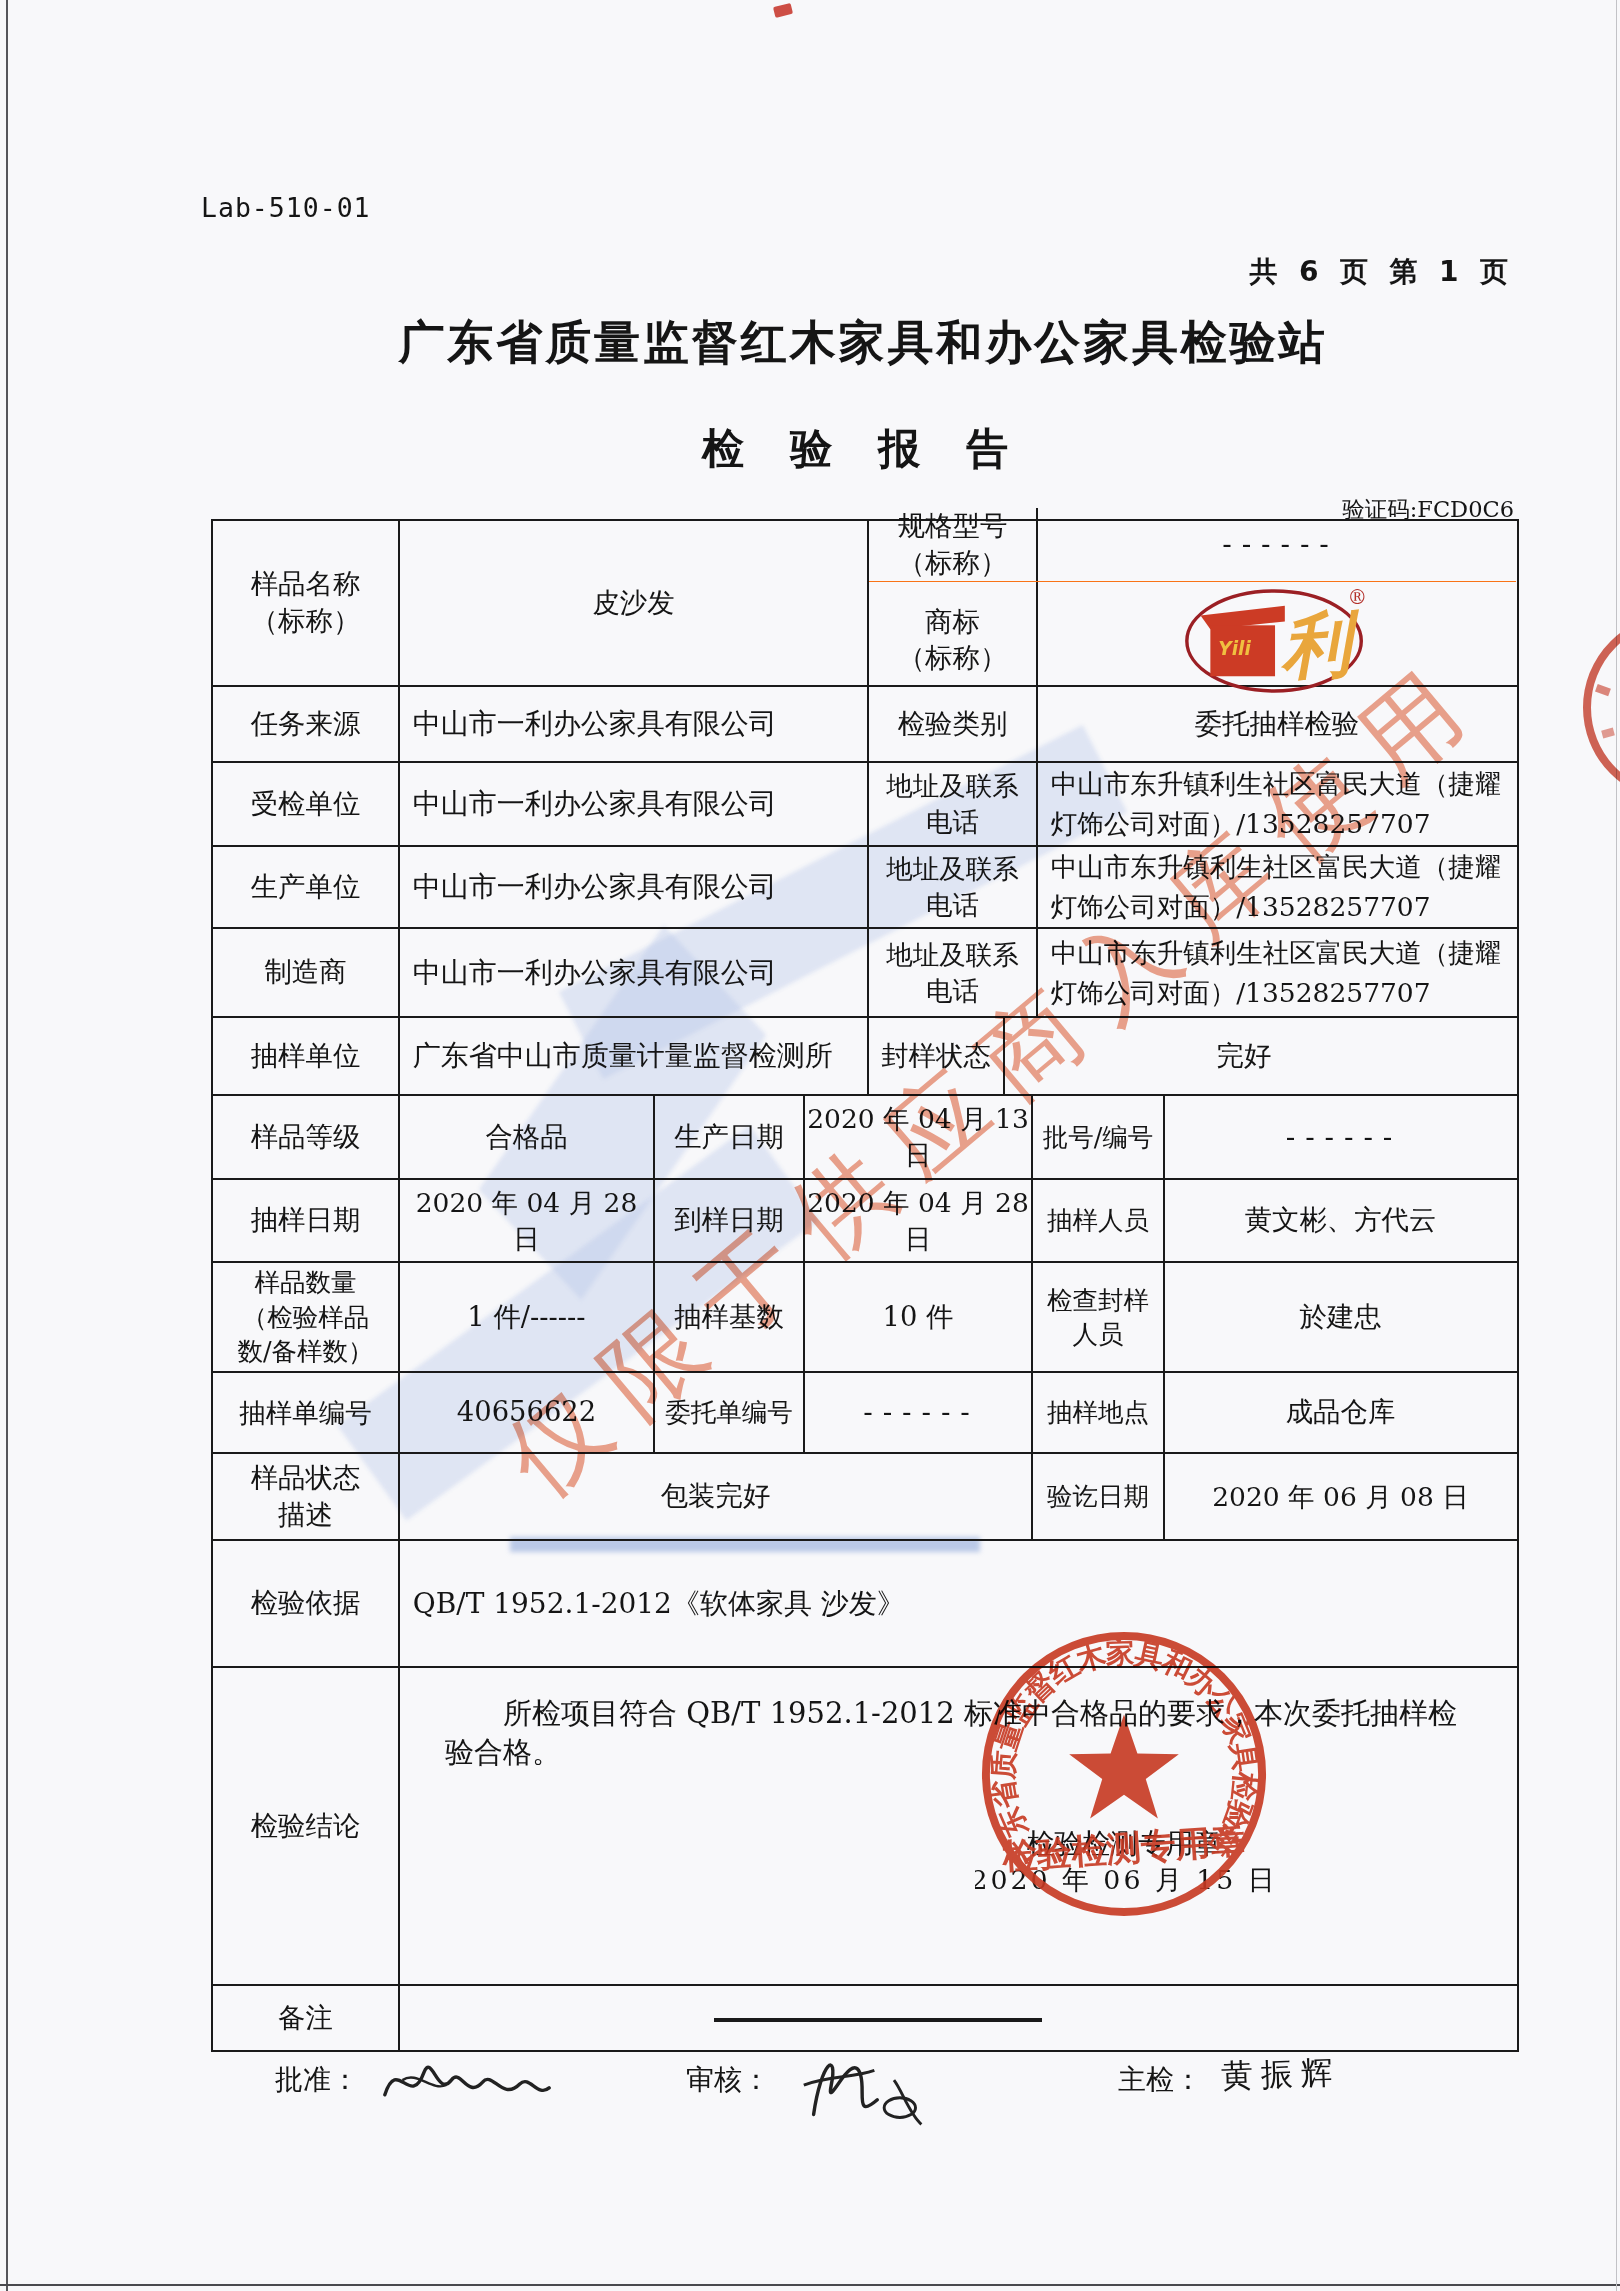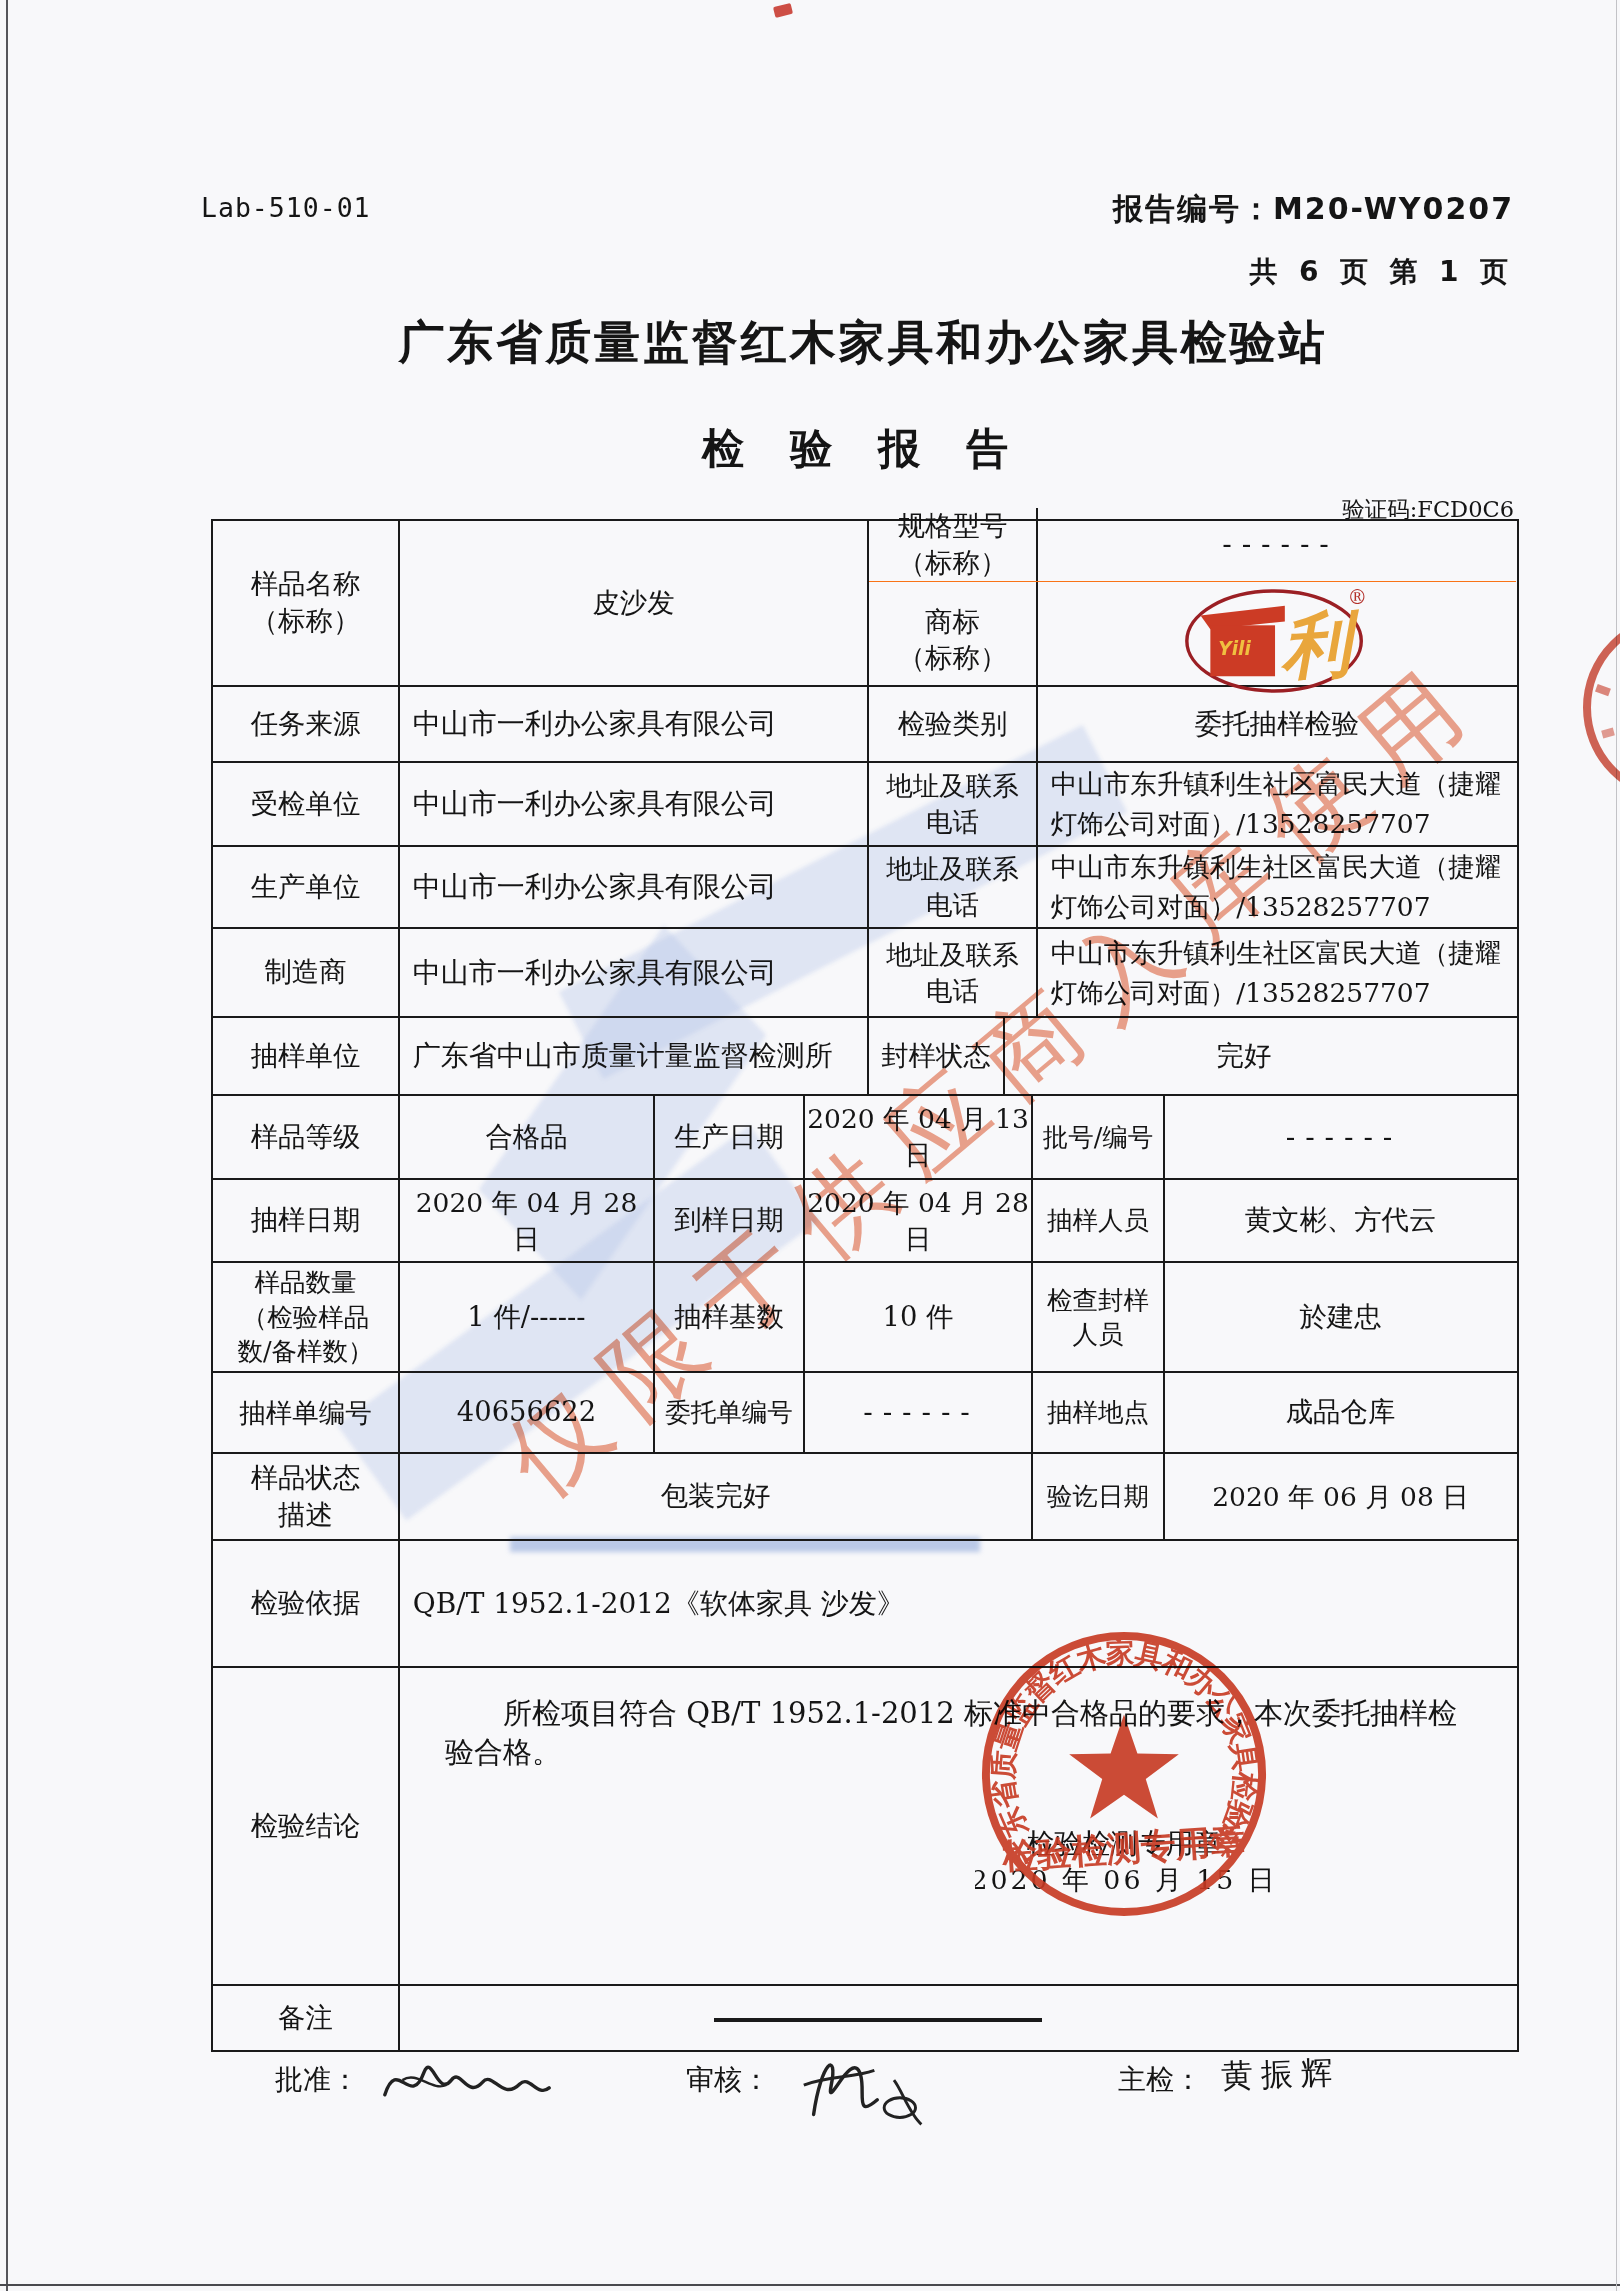--- a/index.html
+++ b/index.html
@@ -86,21 +86,20 @@
   <div class="abs wm-band wm-bandA"></div>
   <div class="abs wm-band wm-bandB"></div>
   <div class="abs wm-band wm-bandC"></div>
   <div class="abs wm-bluetext"></div>
   <div class="abs wm-redtext">仅限于供应商入库使用</div>
   <div class="abs edge-stamp"></div>
   <div class="abs edge-stamp-mark1"></div>
   <div class="abs edge-stamp-mark2"></div>
 
   <div class="abs lab-code mono">Lab-510-01</div>
-  <div class="abs rep-no hei">报告编号：M20-WY0207</div>
   <div class="abs pages hei">共 6 页 第 1 页</div>
   <div class="abs station hei">广东省质量监督红木家具和办公家具检验站</div>
   <div class="abs rtitle hei">检 验 报 告</div>
   <div class="abs vcode">验证码:FCD0C6</div>
 
   <div id="tbl" class="abs">
 
     <div class="trow" style="height:164px">
       <div class="cell w-label pre">样品名称
 （标称）</div>

